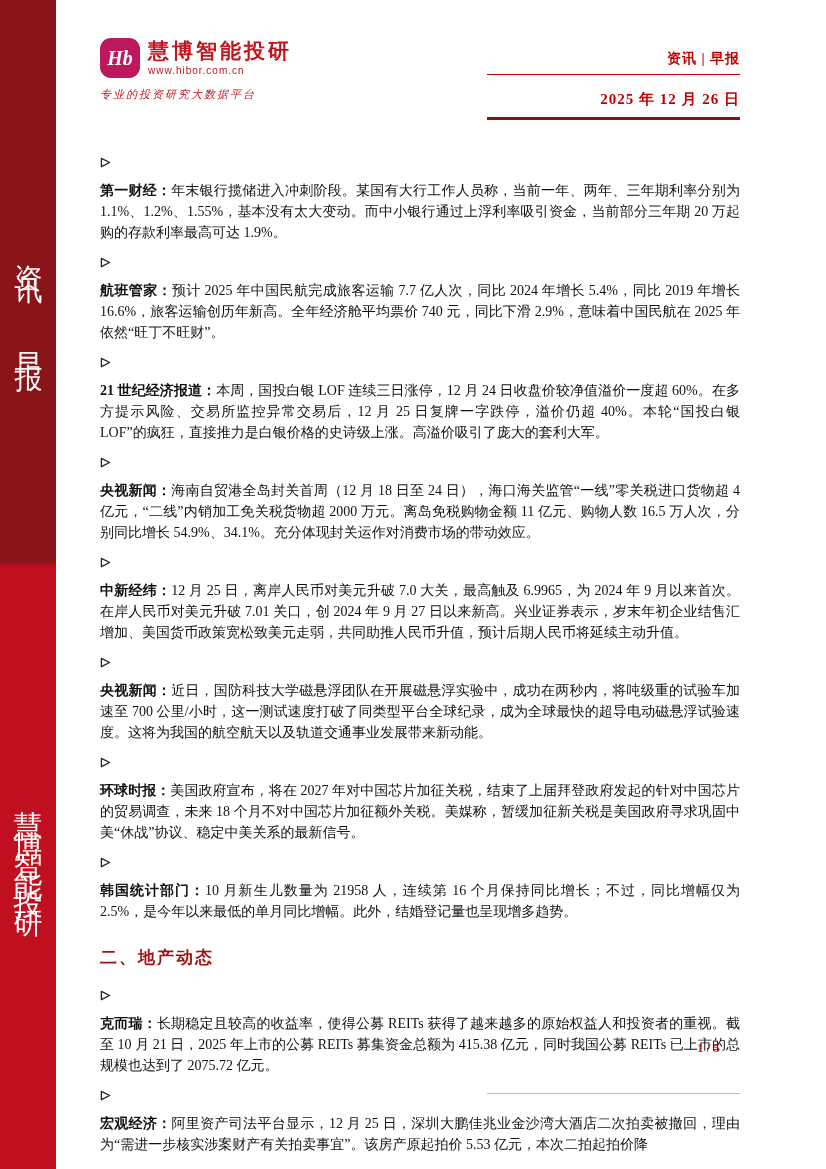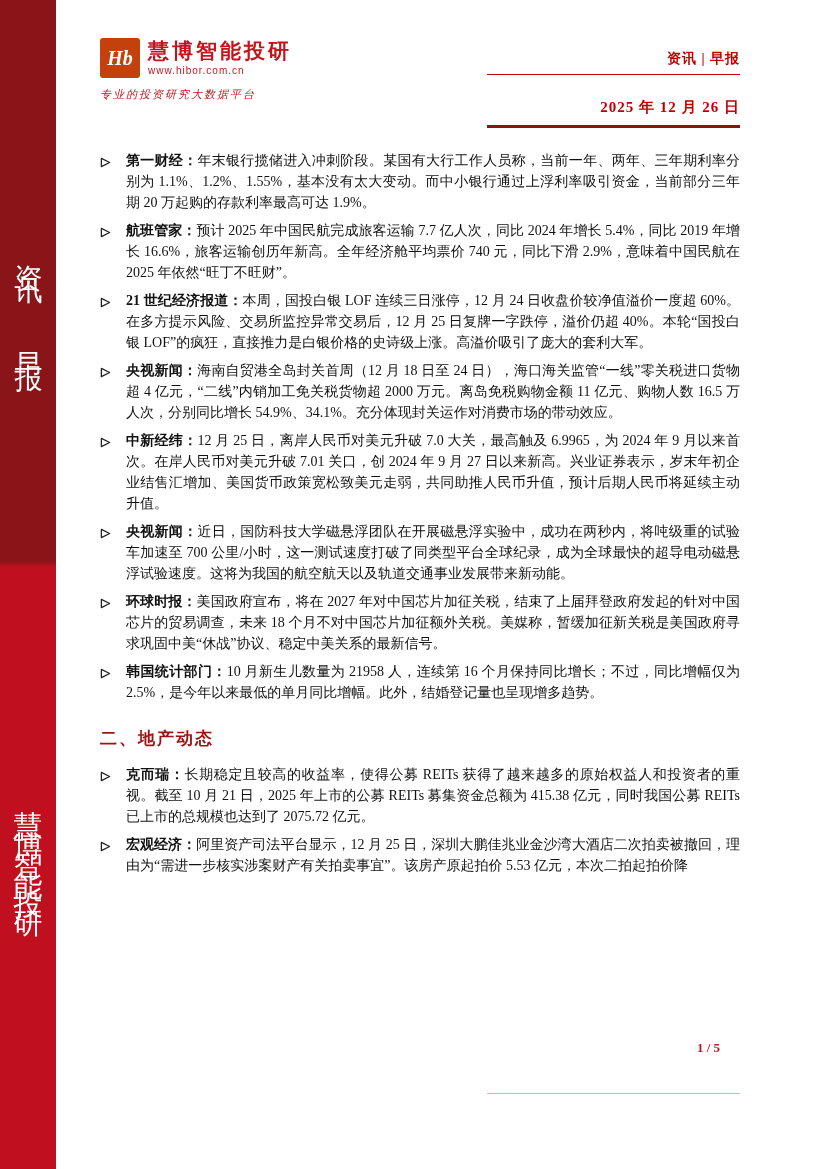--- a/index.html
+++ b/index.html
@@ -24,46 +24,46 @@
     color:#fff;line-height:1;white-space:nowrap;
   }
   .sidebar-top-1{top:242px;font-size:28px;letter-spacing:12px;}
   .sidebar-top-2{top:330px;font-size:28px;letter-spacing:12px;}
   .sidebar-bottom{top:788px;font-size:29px;letter-spacing:20px;}
 
   
   .logo{position:absolute;left:100px;top:38px;width:260px;}
   .logo-row{display:flex;align-items:center;gap:8px;}
   .logo-mark{
-    width:40px;height:40px;background:#c2410c;border-radius:3px;
+    width:40px;height:40px;background:#be185d;border-radius:11px;
     color:#fff;display:flex;align-items:center;justify-content:center;
     font-style:italic;font-weight:bold;font-size:20px;
     font-family:"Liberation Serif",serif;
   }
   .logo-name{color:#c4151c;font-weight:bold;font-size:21px;letter-spacing:3px;line-height:1.1;}
   .logo-url{color:#c4151c;font-size:10px;letter-spacing:1px;margin-top:2px;font-family:"Liberation Sans",sans-serif;}
   .logo-tagline{color:#c4151c;font-size:11px;font-style:italic;letter-spacing:2px;margin-top:9px;}
 
   .header-right{position:absolute;right:86px;top:50px;width:253px;text-align:right;}
   .header-category{color:#c00000;font-weight:bold;font-size:14px;letter-spacing:1px;}
   .rule-thin{border:0;border-top:1px solid #c00000;margin:6px 0 0 0;}
-  .header-date{color:#c00000;font-size:15px;font-weight:600;margin-top:23px;letter-spacing:1px;}
+  .header-date{color:#c00000;font-size:15px;font-weight:600;margin-top:15px;letter-spacing:1px;}
   .rule-thick{border:0;border-top:3px solid #8c1111;margin:8px 0 0 0;}
 
   
   .main{position:absolute;left:100px;top:150px;width:640px;}
   .doc-title{
     margin:0 0 34px 0;text-align:center;color:#c00000;
     font-size:29px;font-weight:bold;letter-spacing:0.35em;text-indent:0.35em;
   }
   .section-heading{
     color:#9e1212;font-size:17px;font-weight:bold;letter-spacing:2px;
     margin:24px 0 14px 0;
   }
-  .item{display:flex;margin:0 0 7px 0;}
+  .item{display:flex;margin:0 0 7px 0;flex-direction:column;}
   .marker{flex:0 0 26px;padding-top:4px;}
   .item-text{
     flex:1;margin:0;font-size:14px;line-height:1.5;
     text-align:justify;color:#111;
   }
   .src{font-weight:bold;}
 
   
   .page-number{
     position:absolute;left:100px;top:1040px;width:620px;

